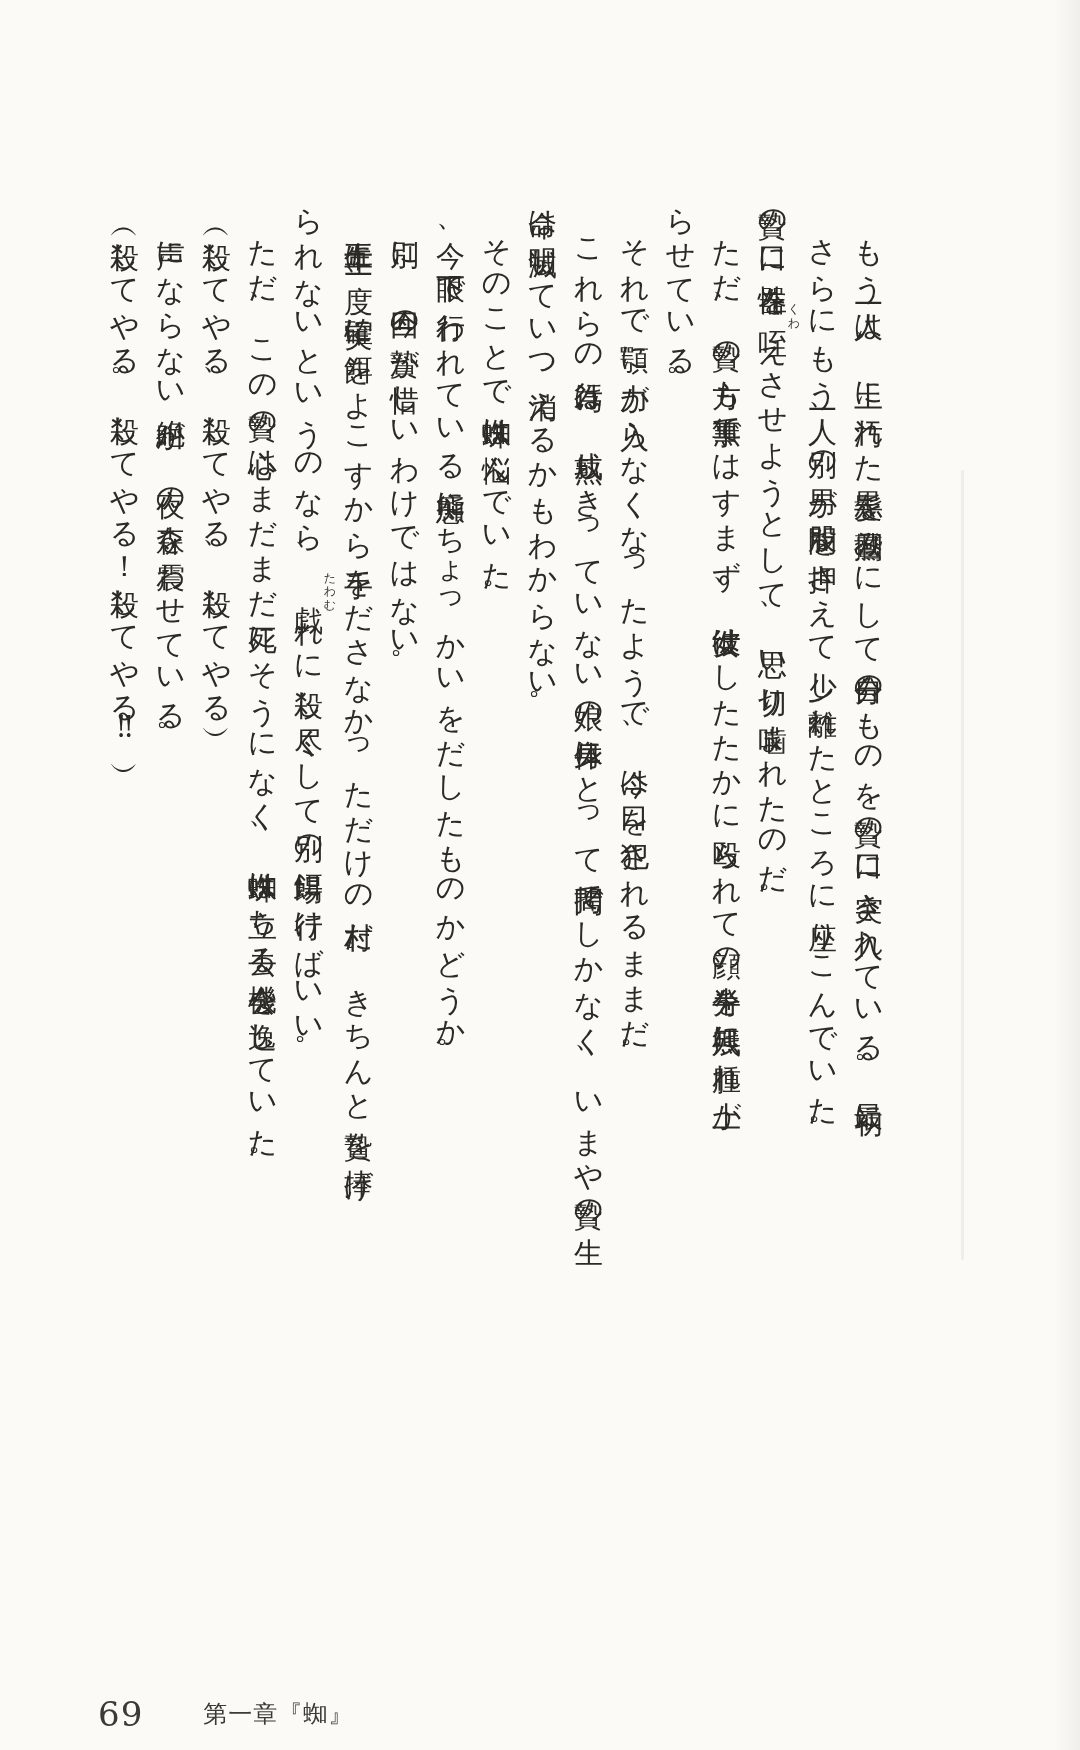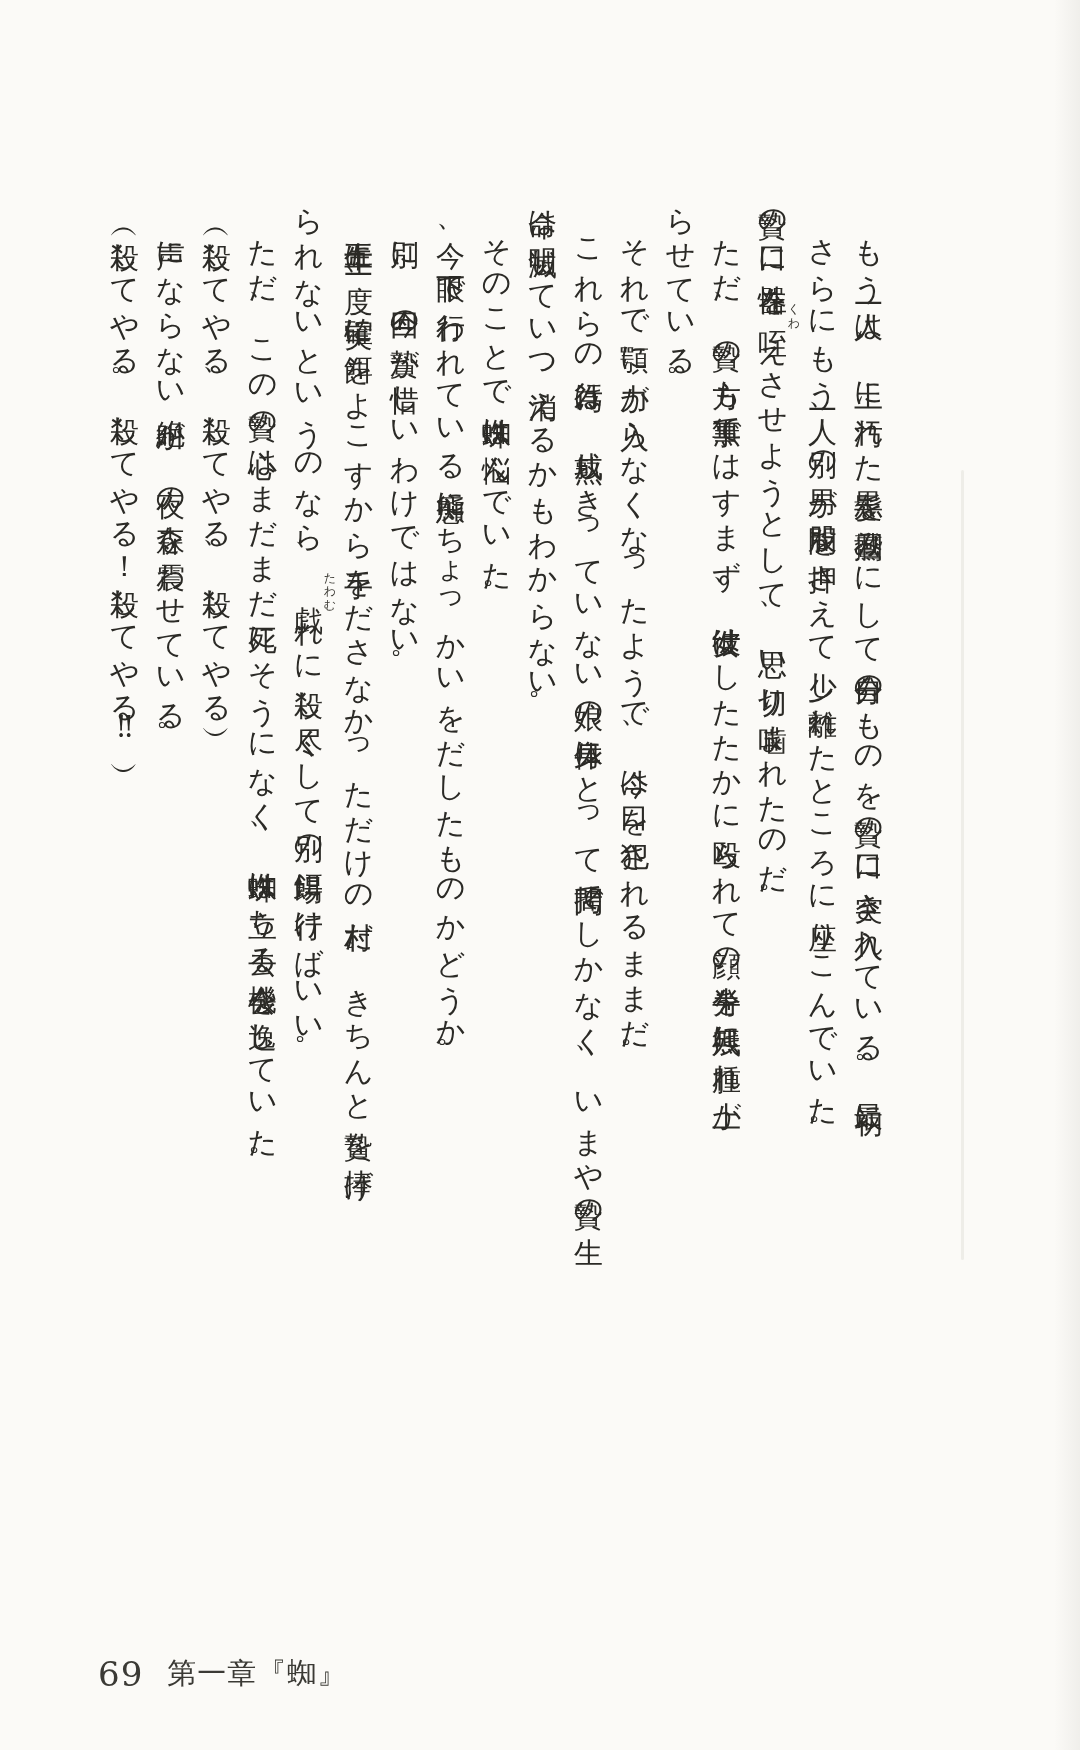--- a/index.html
+++ b/index.html
@@ -36,31 +36,32 @@
     ruby-align: center;
   }
   rt {
     font-size: 12px;
     letter-spacing: 0;
     color: #3a3933;
   }
   .footer {
     position: absolute;
     left: 98px;
-    top: 1654px;
+    top: 1694px;
     display: flex;
     align-items: center;
     color: #3b3a35;
+    gap: 36px;
   }
   .page-number {
     font-size: 34px;
     letter-spacing: 1px;
   }
   .chapter-title {
-    font-size: 29px;
+    font-size: 24px;
     margin-left: 24px;
     letter-spacing: 1px;
   }
   
   .scan-line {
     position: absolute;
     left: 961px;
     top: 470px;
     width: 3px;
     height: 790px;

